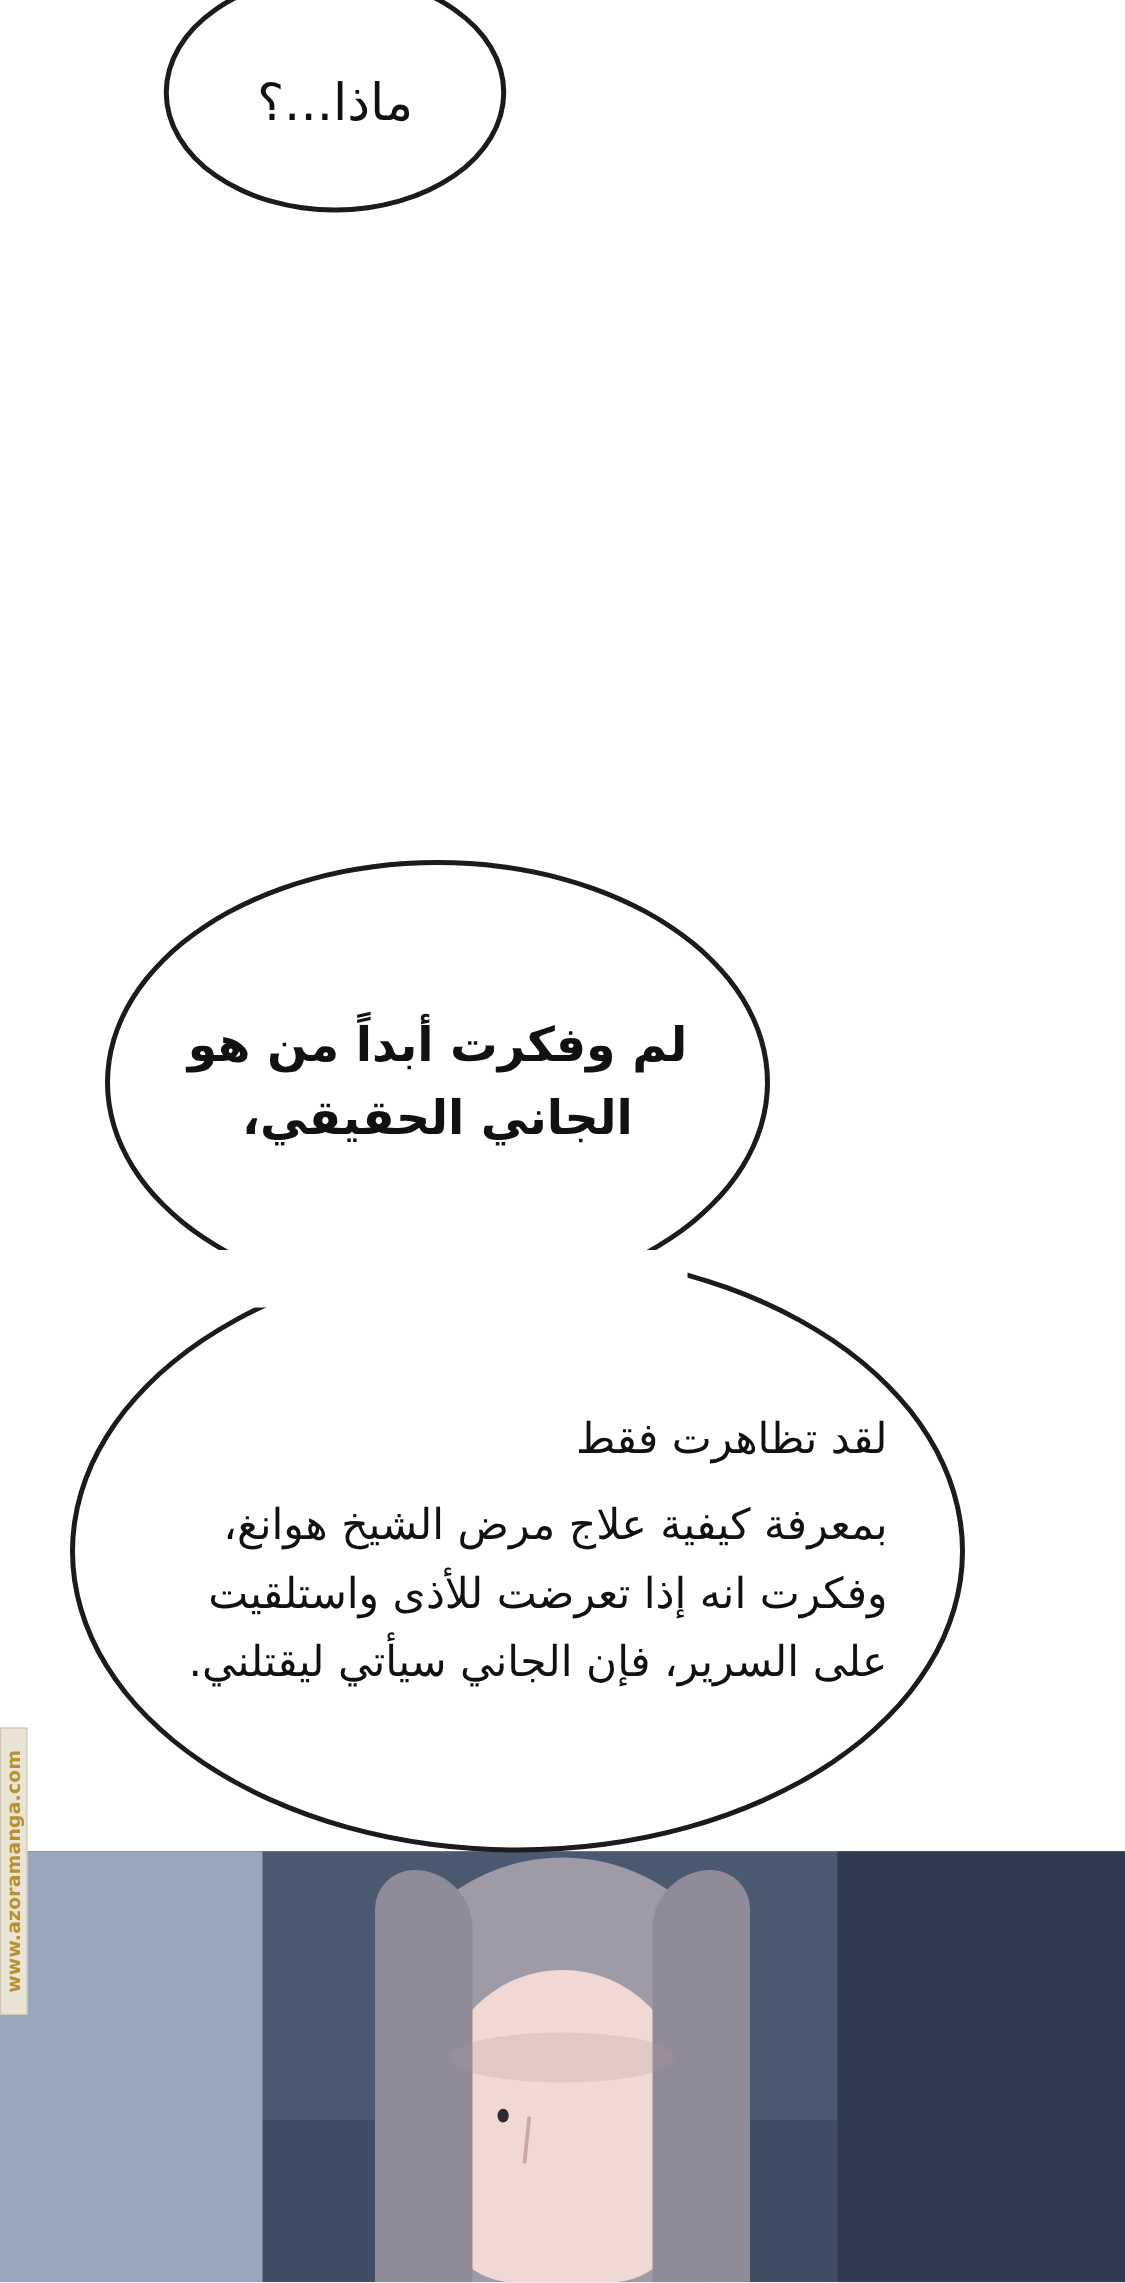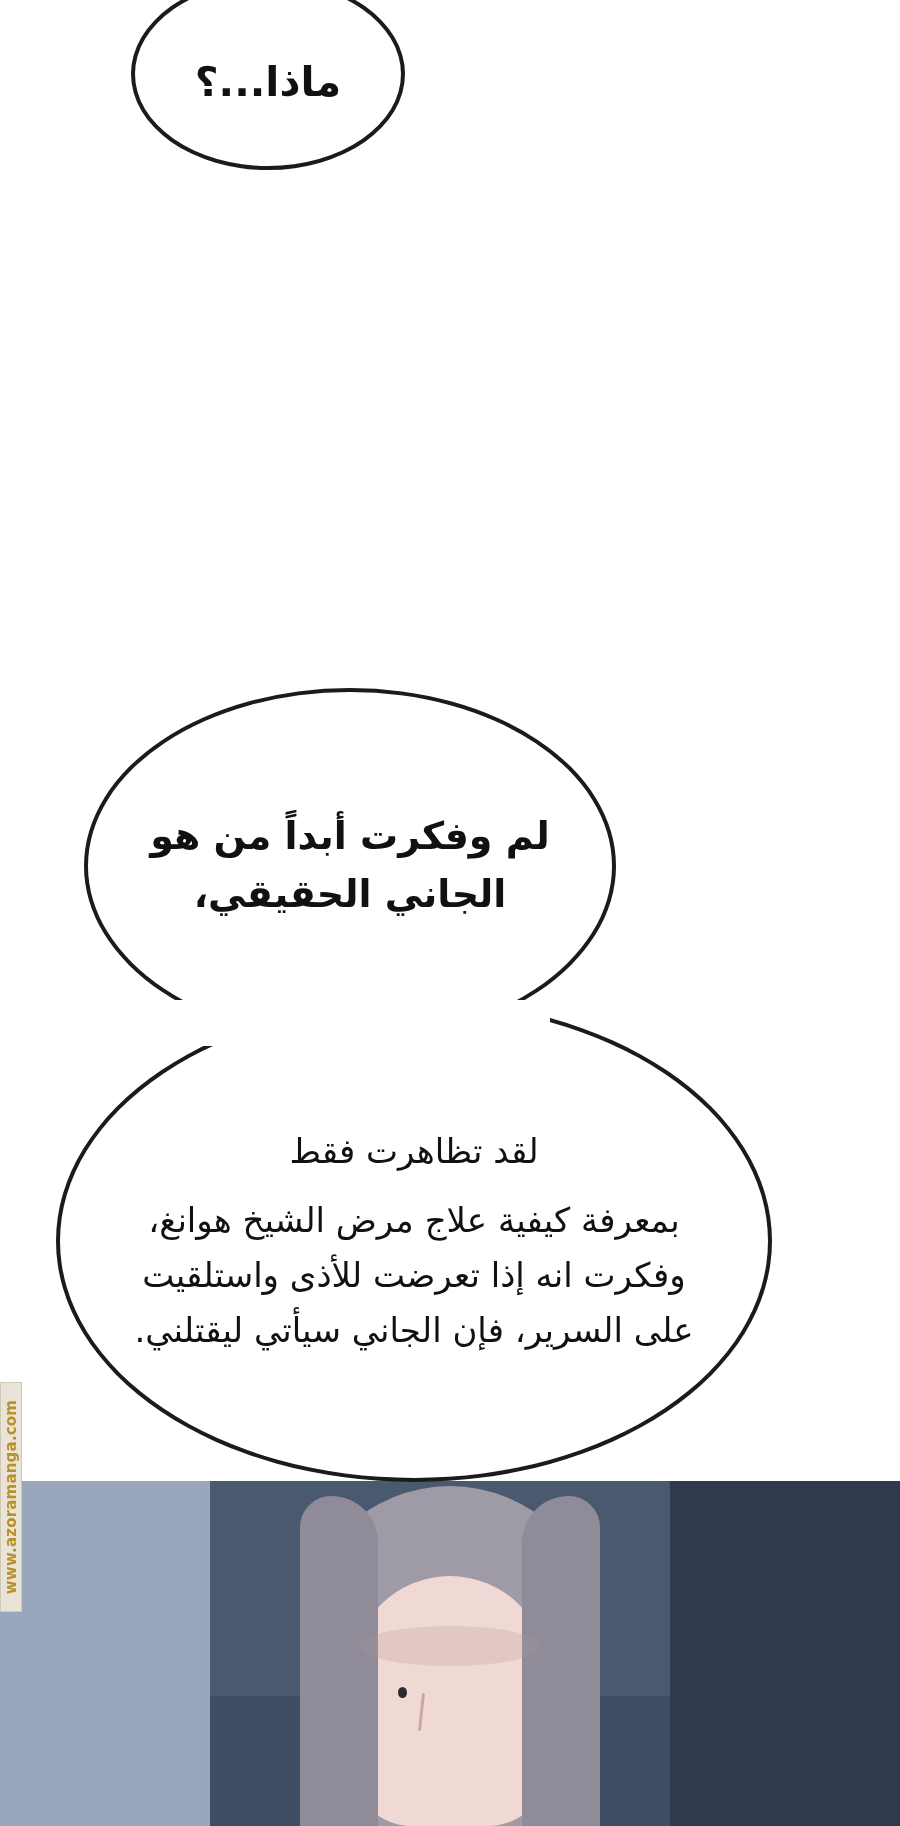--- a/index.html
+++ b/index.html
@@ -155,21 +155,21 @@
 
   .balloon-top {
     left: 131px;
     top: -22px;
     width: 274px;
     height: 192px;
     border-radius: 50% / 50%;
   }
   .balloon-top .txt {
     font-size: 41px;
-    font-weight: 700;
+    font-weight: 400;
     line-height: 1.25;
     padding-top: 18px;
   }
 
   .balloon-mid {
     left: 84px;
     top: 688px;
     width: 532px;
     height: 356px;
     border-radius: 50% / 50%;
@@ -188,20 +188,21 @@
     width: 716px;
     height: 482px;
     border-radius: 50% / 50%;
     z-index: 6;
   }
   .balloon-low .txt {
     font-size: 34px;
     font-weight: 400;
     line-height: 1.62;
     padding: 0 58px;
+    text-align: right;
   }
   .balloon-low .lead {
     display: block;
     margin-bottom: 14px;
   }
 
   
   .merge-patch {
     position: absolute;
     left: 150px;

